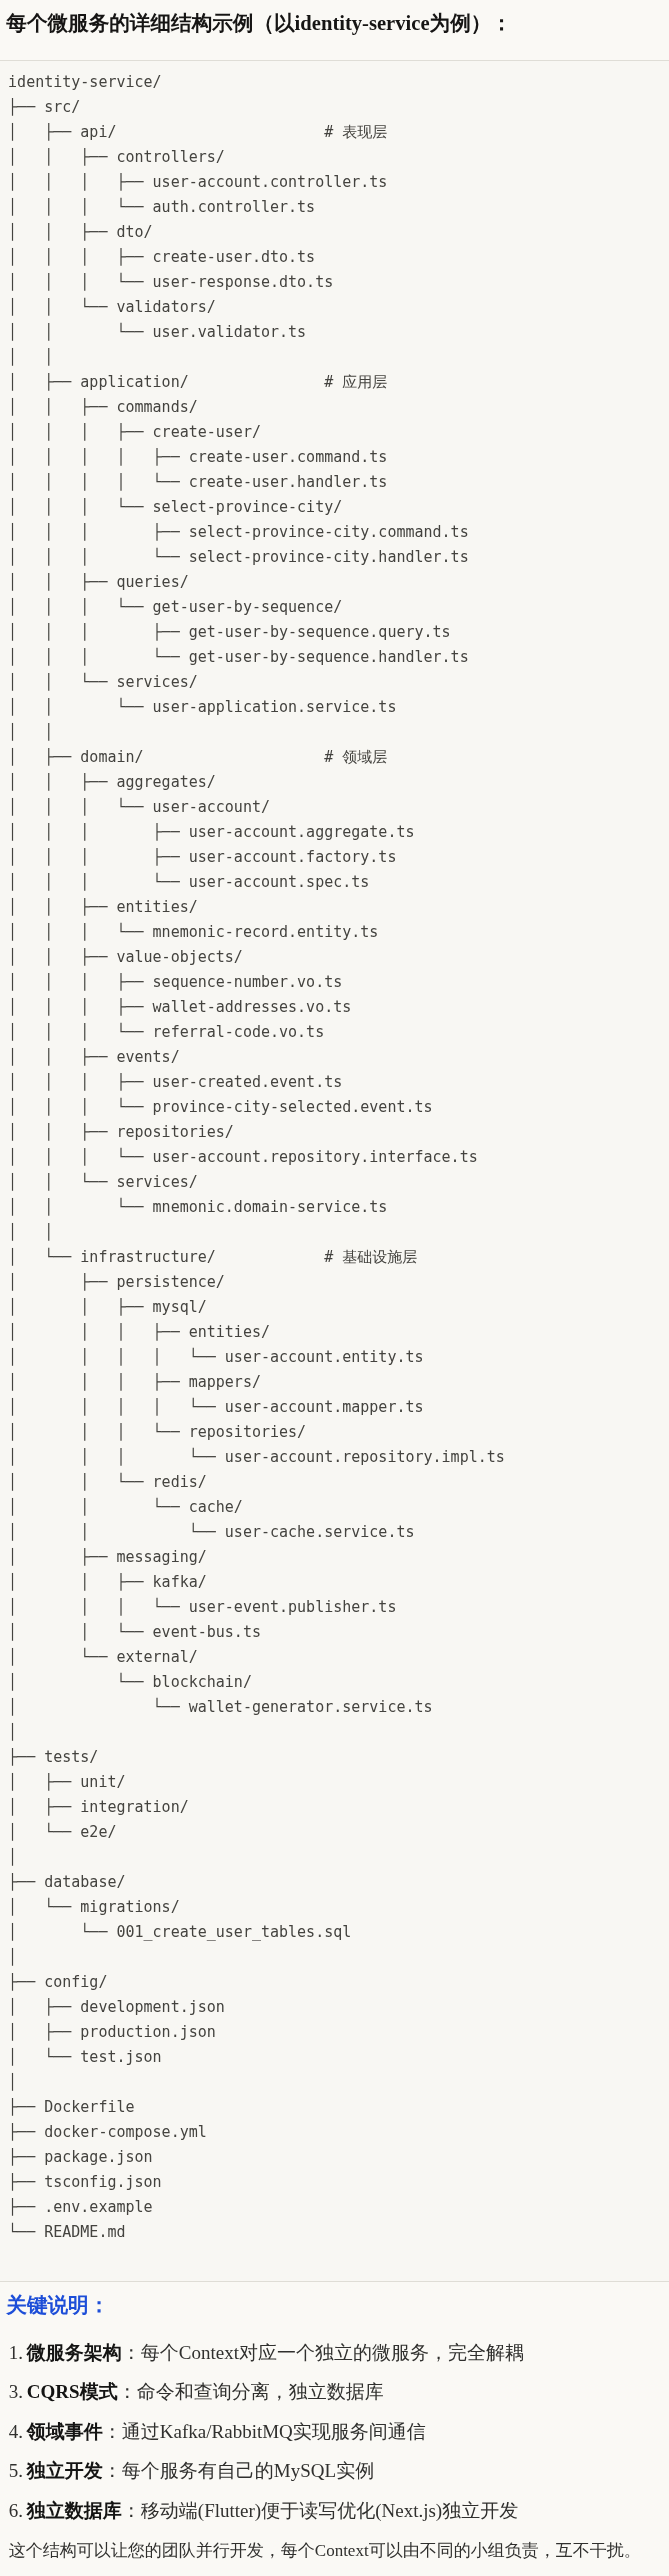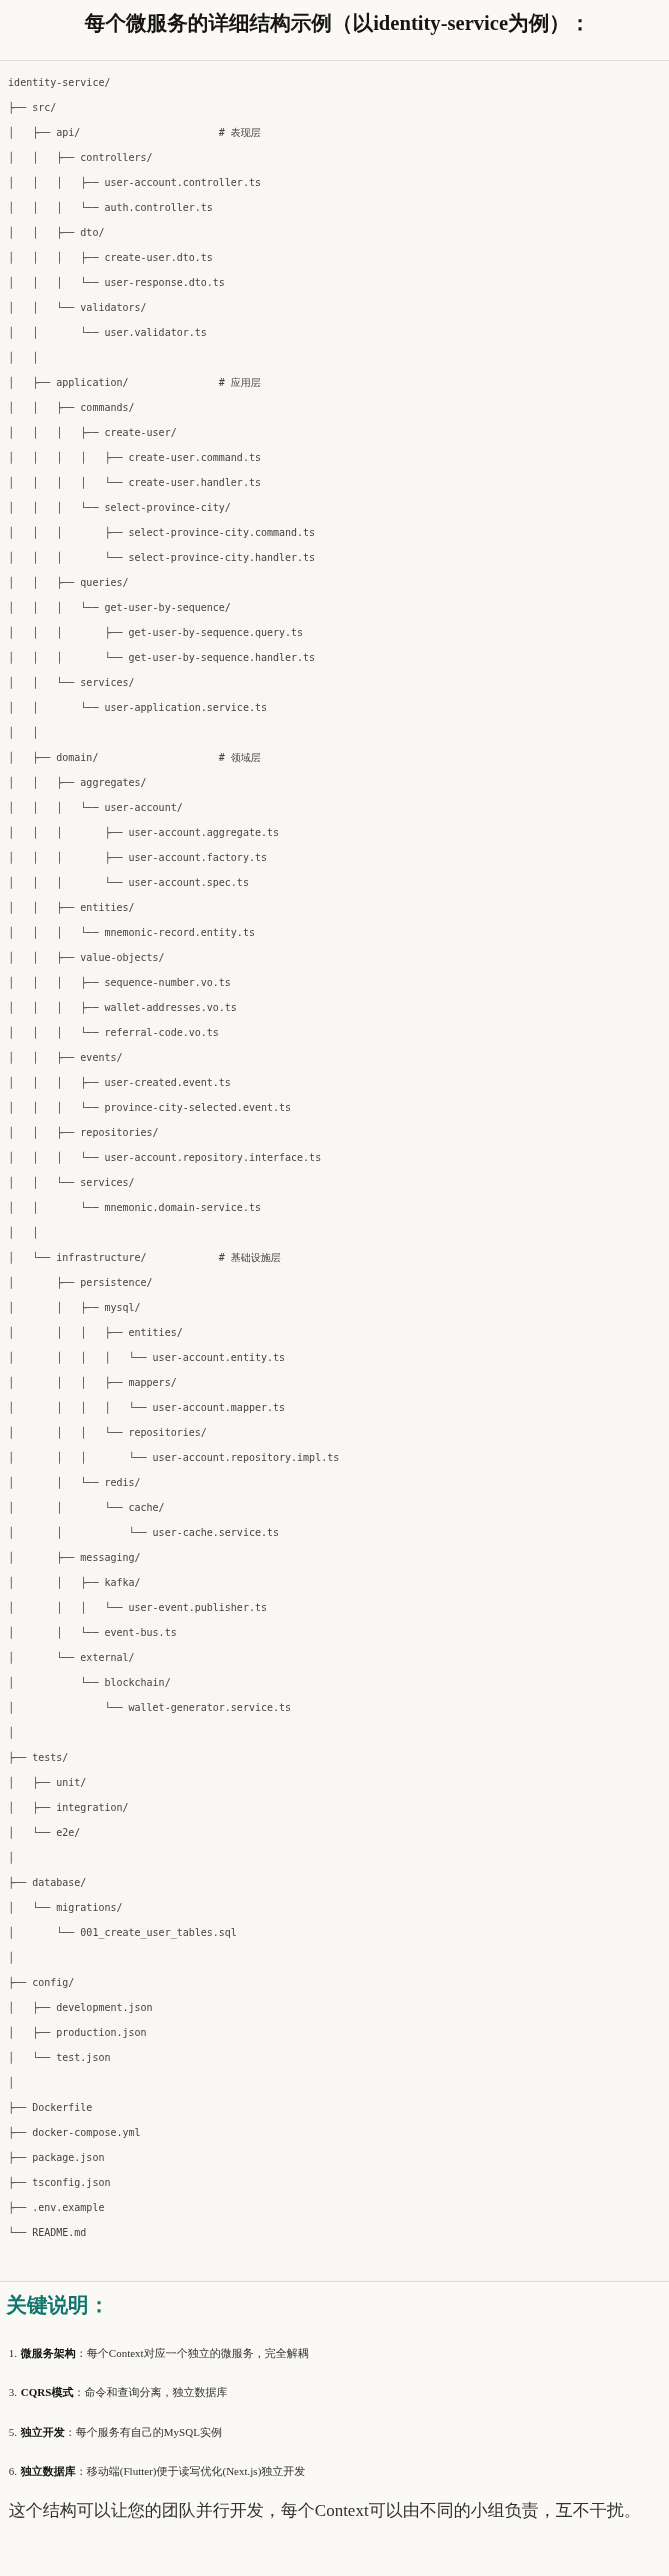--- a/index.html
+++ b/index.html
@@ -16,57 +16,56 @@
     box-sizing: border-box;
     overflow: hidden;
   }
   .page-title {
     margin: 8.8px 0 0 6.3px;
     font-size: 20.6px;
     line-height: 29px;
     font-weight: bold;
     color: #161514;
     font-family: "Liberation Serif", serif;
-    text-align: center;
   }
   .code-block {
     margin-top: 22px;
     background: #F8F7F3;
     border-top: 0.6px solid #DFDDD6;
     border-bottom: 0.6px solid #DFDDD6;
     width: 100%;
     box-sizing: border-box;
   }
   .code-block pre {
     margin: 0;
     padding: 9.4px 6.3px 36px 8.1px;
     font-family: "DejaVu Sans Mono", monospace;
-    font-size: 10px;
+    font-size: 15px;
     line-height: 25px;
     color: #44433F;
     white-space: pre;
     overflow: hidden;
   }
   .notes {
     margin: 10px 6.3px 0 6.3px;
   }
   .notes-heading {
     margin: 0;
     font-size: 20.6px;
     line-height: 27.5px;
     font-weight: bold;
-    color: #0f766e;
+    color: #1d4ed8;
   }
   .notes-list {
     list-style: none;
     margin: 21px 0 0 0;
     padding: 0 0 0 2.5px;
   }
   .notes-list li {
-    font-size: 11px;
+    font-size: 19px;
     line-height: 24px;
     margin-bottom: 15.6px;
     color: #30302E;
   }
   .note-number {
     margin-right: 3.8px;
   }
   .note-label {
     font-weight: bold;
     color: #141413;
@@ -180,20 +179,23 @@
     <h3 class="notes-heading">关键说明：</h3>
 
     <ol class="notes-list">
       <li>
         <span class="note-number">1.</span><span class="note-label">微服务架构</span><span class="note-text">：每个Context对应一个独立的微服务，完全解耦</span>
       </li>
       <li>
         <span class="note-number">3.</span><span class="note-label">CQRS模式</span><span class="note-text">：命令和查询分离，独立数据库</span>
       </li>
       <li>
+        <span class="note-number">4.</span><span class="note-label">领域事件</span><span class="note-text">：通过Kafka/RabbitMQ实现服务间通信</span>
+      </li>
+      <li>
         <span class="note-number">5.</span><span class="note-label">独立开发</span><span class="note-text">：每个服务有自己的MySQL实例</span>
       </li>
       <li>
         <span class="note-number">6.</span><span class="note-label">独立数据库</span><span class="note-text">：移动端(Flutter)便于读写优化(Next.js)独立开发</span>
       </li>
     </ol>
 
     <p class="closing-paragraph">这个结构可以让您的团队并行开发，每个Context可以由不同的小组负责，互不干扰。</p>
   </section>
 

